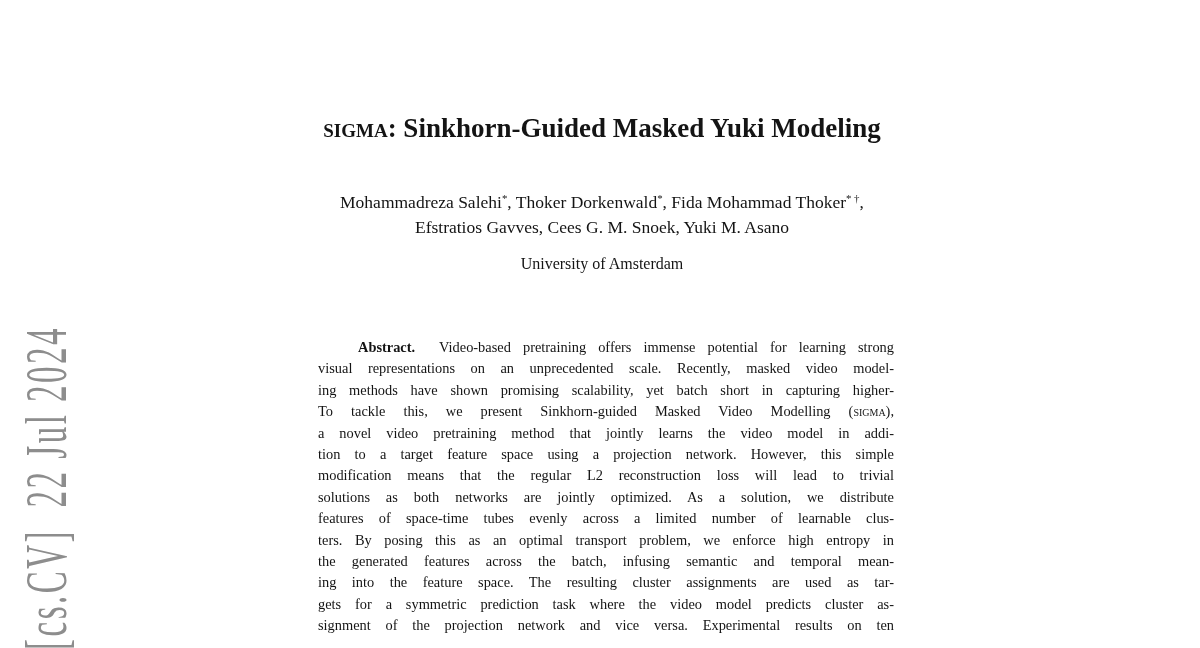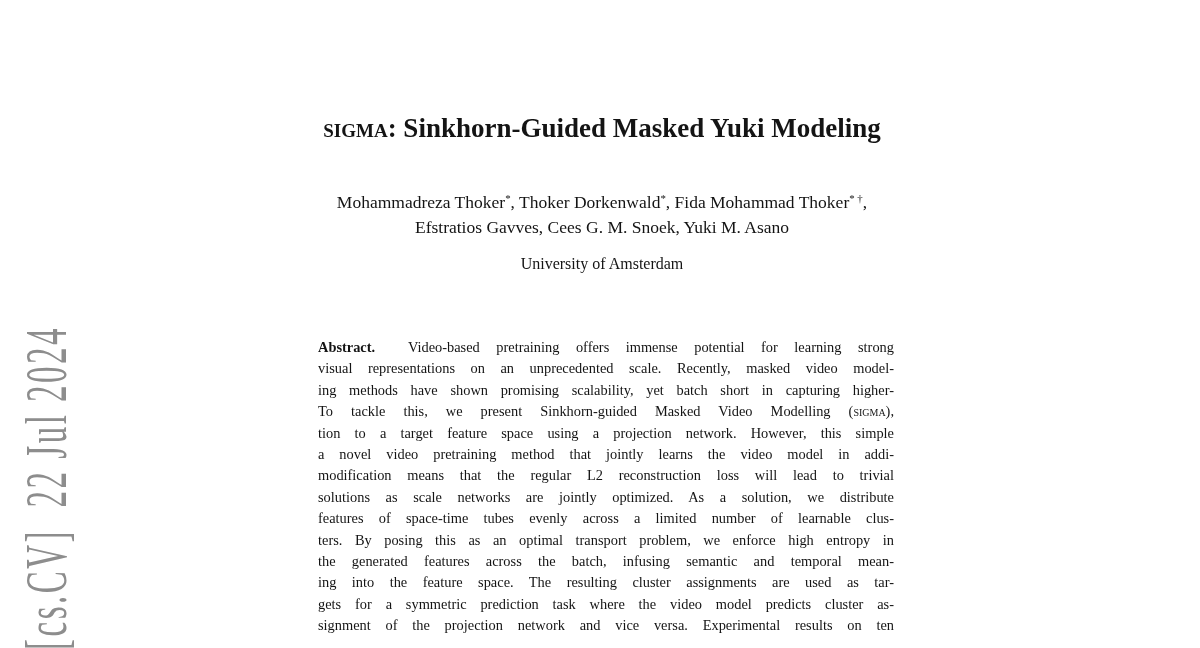--- a/index.html
+++ b/index.html
@@ -68,53 +68,53 @@
     font-size: 14.4px;
     line-height: 21.4px;
   }
   .abs-line {
     text-align: justify;
     text-align-last: justify;
     height: 21.4px;
     overflow: hidden;
   }
   .seg { }
-  .bold { font-weight: bold; }
+  .bold { font-weight: bold; margin-left: 40px; }
   .smallcaps { font-variant: small-caps; }
   .sup {
     font-size: 0.62em;
     vertical-align: 0.55em;
     white-space: pre;
   }
 </style>
 </head>
 <body>
 
 <div class="page">
 
   <div class="stamp" style="color: rgb(141, 141, 141);">[cs.CV]  22 Jul 2024</div>
 
   <h1 class="title"><span class="seg smallcaps">sigma</span><span class="seg ">: Sinkhorn-Guided Masked Yuki Modeling</span></h1>
 
   <div class="authors">
-    <div class="author-line"><span class="seg ">Mohammadreza Thoker</span><span class="seg sup">*</span><span class="seg ">, Thoker Dorkenwald</span><span class="seg sup">*</span><span class="seg ">, Fida Mohammad Thoker</span><span class="seg sup">* †</span><span class="seg ">,</span></div>
+    <div class="author-line"><span class="seg ">Mohammadreza Salehi</span><span class="seg sup">*</span><span class="seg ">, Thoker Dorkenwald</span><span class="seg sup">*</span><span class="seg ">, Fida Mohammad Thoker</span><span class="seg sup">* †</span><span class="seg ">,</span></div>
     <div class="author-line"><span class="seg ">Efstratios Gavves, Cees G. M. Snoek, Yuki M. Asano</span></div>
   </div>
 
   <div class="affiliation">University of Amsterdam</div>
 
   <div class="abstract">
       <div class="abs-line"><span class="seg bold">Abstract.</span><span class="seg ">&nbsp; Video-based pretraining offers immense potential for learning strong</span></div>
       <div class="abs-line"><span class="seg ">visual representations on an unprecedented scale. Recently, masked video model-</span></div>
       <div class="abs-line"><span class="seg ">ing methods have shown promising scalability, yet batch short in capturing higher-</span></div>
       <div class="abs-line"><span class="seg ">To tackle this, we present Sinkhorn-guided Masked Video Modelling (</span><span class="seg smallcaps">sigma</span><span class="seg ">),</span></div>
+      <div class="abs-line"><span class="seg ">a novel video pretraining method that jointly learns the video model in addi-</span></div>
       <div class="abs-line"><span class="seg ">tion to a target feature space using a projection network. However, this simple</span></div>
-      <div class="abs-line"><span class="seg ">a novel video pretraining method that jointly learns the video model in addi-</span></div>
       <div class="abs-line"><span class="seg ">modification means that the regular L2 reconstruction loss will lead to trivial</span></div>
-      <div class="abs-line"><span class="seg ">solutions as scale networks are jointly optimized. As a solution, we distribute</span></div>
+      <div class="abs-line"><span class="seg ">solutions as both networks are jointly optimized. As a solution, we distribute</span></div>
       <div class="abs-line"><span class="seg ">features of space-time tubes evenly across a limited number of learnable clus-</span></div>
       <div class="abs-line"><span class="seg ">ters. By posing this as an optimal transport problem, we enforce high entropy in</span></div>
       <div class="abs-line"><span class="seg ">the generated features across the batch, infusing semantic and temporal mean-</span></div>
       <div class="abs-line"><span class="seg ">ing into the feature space. The resulting cluster assignments are used as tar-</span></div>
       <div class="abs-line"><span class="seg ">gets for a symmetric prediction task where the video model predicts cluster as-</span></div>
       <div class="abs-line"><span class="seg ">signment of the projection network and vice versa. Experimental results on ten</span></div>
     </div>
 
 </div>
 

